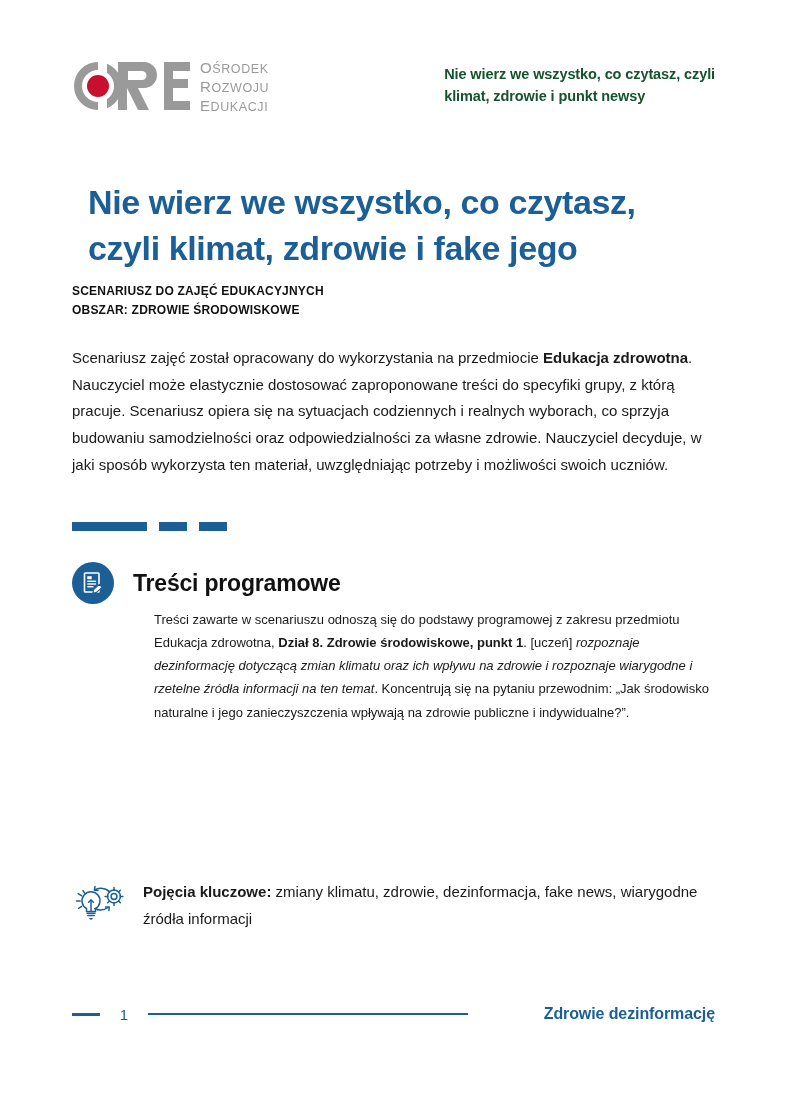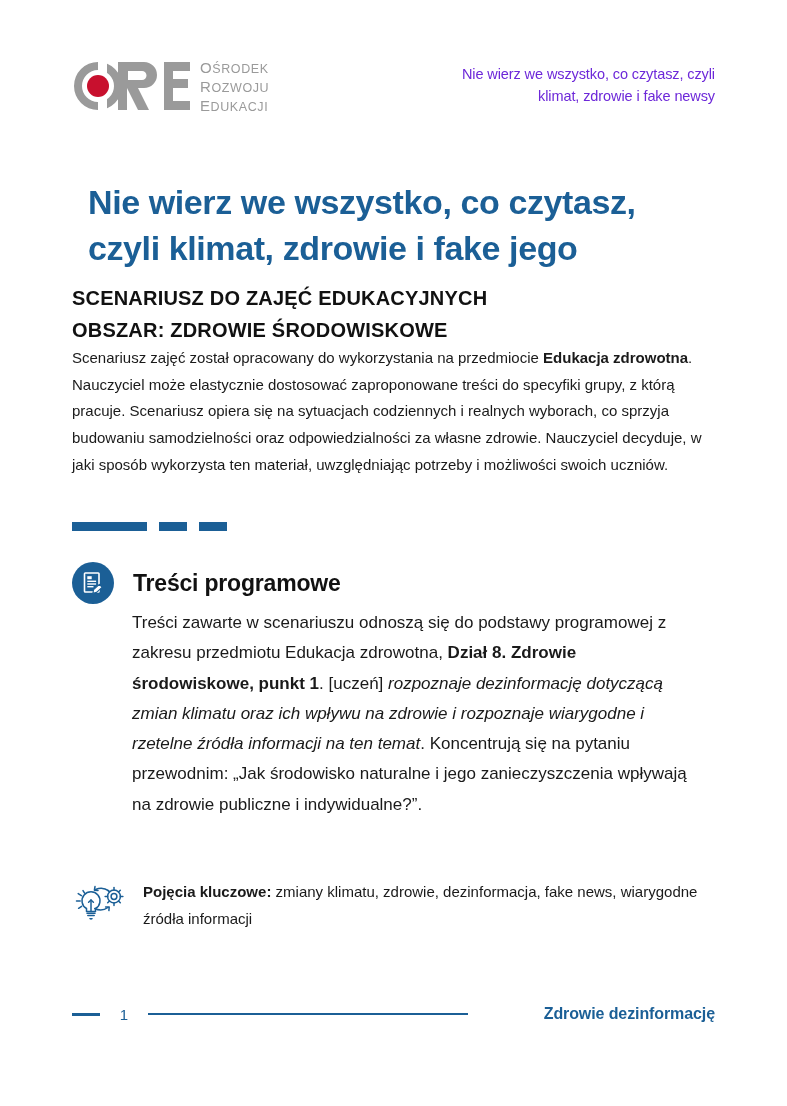--- a/index.html
+++ b/index.html
@@ -54,24 +54,23 @@
     font-size: 12.5px;
     letter-spacing: 0.6px;
     color: #9a9a9a;
     line-height: 1.05;
     text-transform: uppercase;
   }
   .logo-word::first-letter {
     font-size: 15px;
   }
   .running-head {
-    text-align: right;
     font-size: 14.5px;
-    font-weight: normal;
-    color: #6d28d9;
+    font-weight: bold;
+    color: #14532d;
     line-height: 1.5;
     max-width: 370px;
     margin-top: 12px;
     letter-spacing: -0.1px;
   }
 
   
   .doc-title {
     position: absolute;
     top: 163px;
@@ -81,21 +80,21 @@
     font-weight: bold;
     color: #1b5f96;
     line-height: 1.36;
     letter-spacing: -0.4px;
   }
   .subtitle-block {
     position: absolute;
     top: 282px;
     left: 72px;
     width: 640px;
-    font-size: 20px;
+    font-size: 12px;
     font-weight: bold;
     color: #111111;
     line-height: 1.62;
     letter-spacing: 0.2px;
   }
 
   
   .intro {
     position: absolute;
     top: 345px;
@@ -146,23 +145,23 @@
   .section-title {
     font-size: 23px;
     font-weight: bold;
     color: #111111;
     letter-spacing: -0.2px;
   }
 
   .section-body {
     position: absolute;
     top: 608px;
-    left: 132px;
+    left: 154px;
     width: 570px;
-    font-size: 17px;
+    font-size: 13px;
     line-height: 1.78;
     color: #1a1a1a;
   }
   .section-body p { margin: 0; }
   .section-body p + p { margin-top: 26px; }
   .section-body b { font-weight: bold; }
   .section-body i { font-style: italic; }
 
   
   .key-concepts {
@@ -248,21 +247,21 @@
       </svg>
       <div class="logo-words">
         <span class="logo-word">Ośrodek</span>
         <span class="logo-word">Rozwoju</span>
         <span class="logo-word">Edukacji</span>
       </div>
     </div>
 
     <div class="running-head">
       <div>Nie wierz we wszystko, co czytasz, czyli</div>
-      <div>klimat, zdrowie i fake newsy</div>
+      <div>klimat, zdrowie i punkt newsy</div>
     </div>
   </div>
 
   <h1 class="doc-title" style="margin:16px;">
     <div>Nie wierz we wszystko, co czytasz,</div>
     <div>czyli klimat, zdrowie i fake jego</div>
   </h1>
 
   <div class="subtitle-block">
     <div>SCENARIUSZ DO ZAJĘĆ EDUKACYJNYCH</div>

